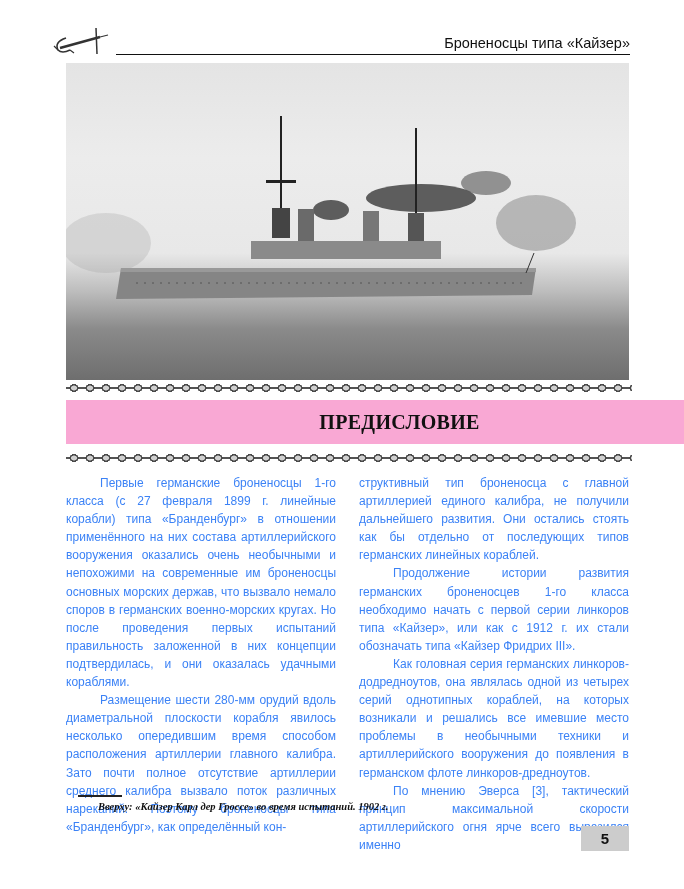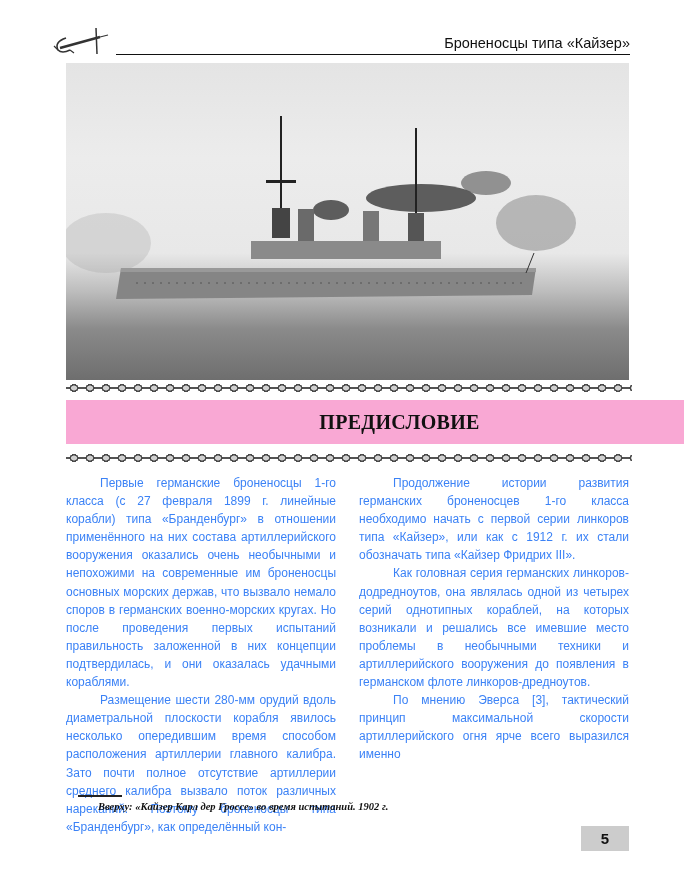--- a/index.html
+++ b/index.html
@@ -104,20 +104,21 @@
 <div class="heading-box">
   <h1>ПРЕДИСЛОВИЕ</h1>
 </div>
 <div class="chain chain-bottom"></div>
 
 <div class="col col-left">
   <p class="indent">Первые германские броненосцы 1-го класса (с 27 февраля 1899 г. линейные корабли) типа «Бранденбург» в отношении применённого на них состава артиллерийского вооружения оказались очень необычными и непохожими на современные им броненосцы основных морских держав, что вызвало немало споров в германских военно-морских кругах. Но после проведения первых испытаний правильность заложенной в них концепции подтвердилась, и они оказалась удачными кораблями.</p>
   <p class="indent">Размещение шести 280-мм орудий вдоль диаметральной плоскости корабля явилось несколько опередившим время способом расположения артиллерии главного калибра. Зато почти полное отсутствие артиллерии среднего калибра вызвало поток различных нареканий. Поэтому броненосцы типа «Бранденбург», как определённый кон-</p>
 </div>
 <div class="col col-right">
+  <p>структивный тип броненосца с главной артиллерией единого калибра, не получили дальнейшего развития. Они остались стоять как бы отдельно от последующих типов германских линейных кораблей.</p>
   <p class="indent">Продолжение истории развития германских броненосцев 1-го класса необходимо начать с первой серии линкоров типа «Кайзер», или как с 1912 г. их стали обозначать типа «Кайзер Фридрих III».</p>
   <p class="indent">Как головная серия германских линкоров-додредноутов, она являлась одной из четырех серий однотипных кораблей, на которых возникали и решались все имевшие место проблемы в необычными техники и артиллерийского вооружения до появления в германском флоте линкоров-дредноутов.</p>
   <p class="indent">По мнению Эверса [3], тактический принцип максимальной скорости артиллерийского огня ярче всего выразился именно</p>
 </div>
 
 <div class="footnote-rule"></div>
 <div class="caption">Вверху: «Кайзер Карл дер Гроссе» во время испытаний. 1902 г.</div>
 <div class="page-num">5</div>
 
 </body></html>

